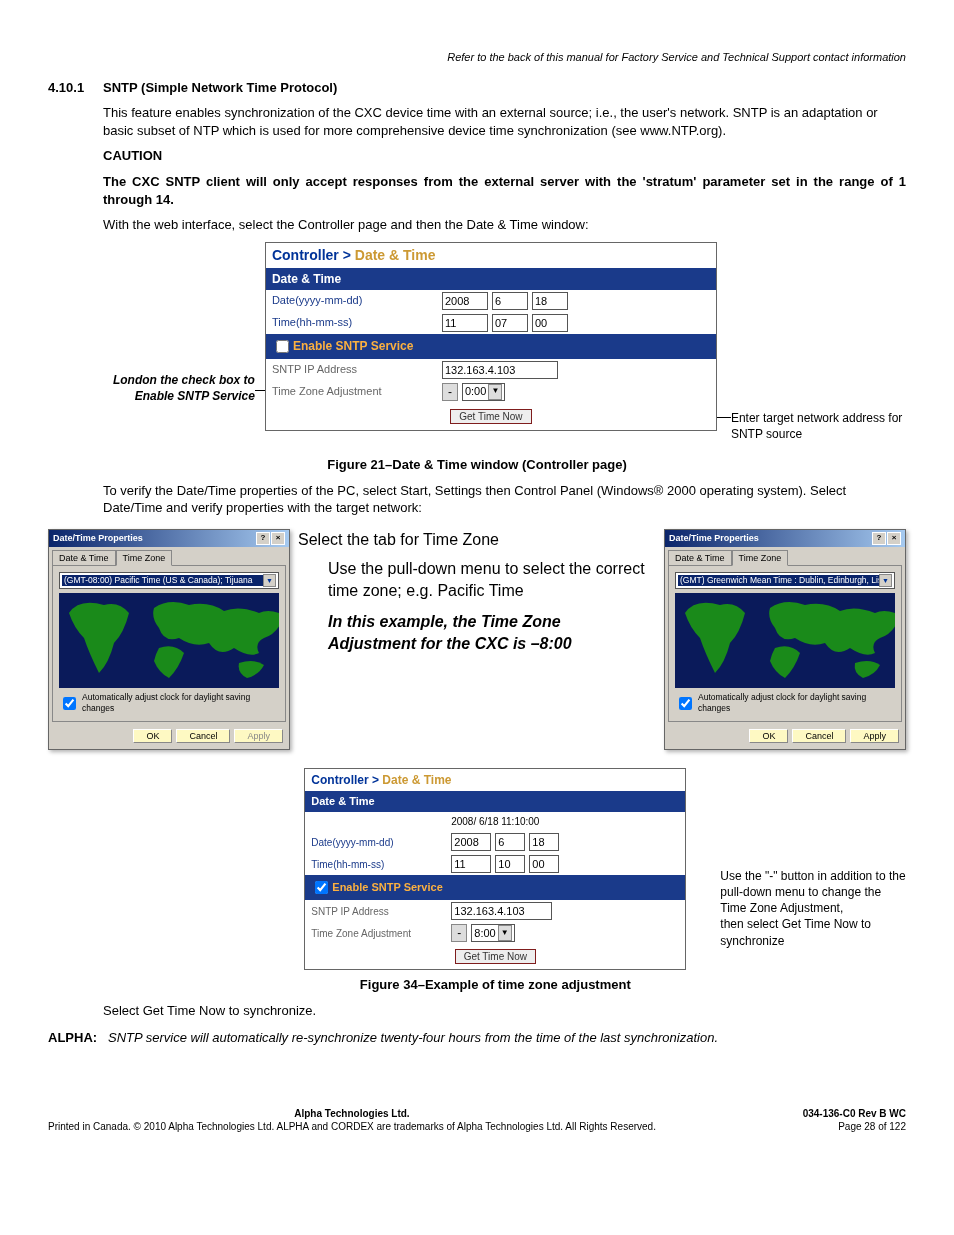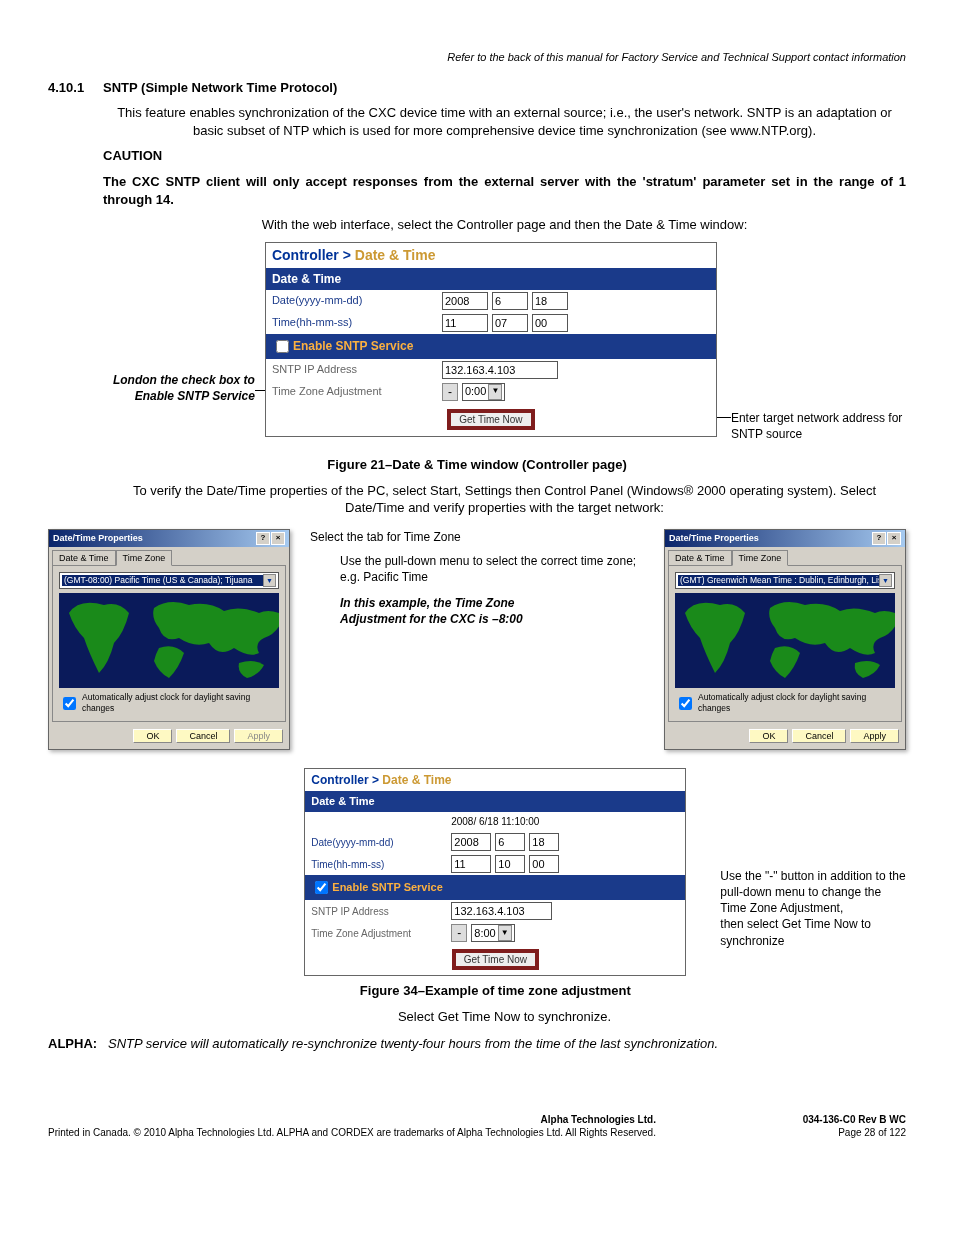--- a/index.html
+++ b/index.html
@@ -18,21 +18,21 @@
     font-size: 11px;
     text-align: right;
     margin-bottom: 14px;
   }
   .section-heading {
     font-weight: bold;
     font-size: 13px;
     margin-bottom: 8px;
   }
   .sec-num { display:inline-block; width: 55px; }
-  .body-indent { margin-left: 55px; text-align: center; }
+  .body-indent { margin-left: 55px; }
   .para { margin-bottom: 8px; }
   .caution { font-weight: bold; text-align: justify; }
   .justify { text-align: justify; }
 
   
   .webshot {
     border: 1px solid #666;
     background: #fff;
     font-size: 11px;
     color: #000;
@@ -58,21 +58,21 @@
   .webshot .row .fields input[type=text] {
     border: 1px solid #555; font-size: 11px; height: 16px; padding: 0 2px;
     font-family: Arial;
   }
   .webshot .chkrow {
     background: #1a3a8a; color: #fbb040; font-weight: bold;
     padding: 3px 6px; font-size: 12px; display:flex; align-items:center;
   }
   .webshot .chkrow input { margin-right: 4px; }
   .webshot .btn {
-    border: 4px solid #7f1d1d; background: #eee; font-size: 10px;
+    border: 1px solid #7f1d1d; background: #eee; font-size: 10px;
     padding: 1px 8px; color: #333;
   }
   .webshot .fields { display:flex; gap:4px; align-items:center; }
   .webshot .dropdown {
     border:1px solid #555; background:#fff; height:16px; font-size:11px;
     display:inline-flex; align-items:center; padding:0 2px;
   }
   .webshot .dropbtn {
     border:1px solid #888; background:#ddd; width:12px; height:14px;
     display:inline-flex; align-items:center; justify-content:center;
@@ -137,35 +137,35 @@
     flex:0 0 auto;
   }
   .windlg .map { margin-top:4px; height:95px; position:relative; overflow:hidden; }
   .windlg .dst { margin-top:4px; font-size:8.5px; display:flex; align-items:center; gap:3px; }
   .windlg .dlgbtns { display:flex; justify-content:flex-end; gap:4px; padding:4px 6px 6px 6px; }
   .windlg .dlgbtns button {
     font-size:9px; padding:1px 12px; background:#fef9c3;
     border:1px solid #888; border-top-color:#fff; border-left-color:#fff;
   }
 
-  .row-mid { display:flex; gap:20px; margin-top:12px; align-items:flex-start;justify-content:space-between; }
-  .mid-text { flex:1; font-size:12px; }
+  .row-mid { display:flex; gap:8px; margin-top:12px; align-items:flex-start;justify-content:space-between; }
+  .mid-text { flex:1; font-size:16px; }
   .mid-text .indent2 { margin-left:30px; margin-top:8px; }
   .mid-text .italic-note { font-style:italic; font-weight:bold; margin-top:10px; margin-left:30px; }
 
   .row-bottom { display:flex; gap:20px; margin-top:18px; align-items:flex-start; }
   .note-line { margin-top:10px; }
   .note-line .note-label { font-weight:bold; }
   .note-line .note-body { font-style:italic; }
 
   .footer {
     display:flex; justify-content:space-between; font-size:10px;
     margin-top:60px;
   }
-  .footer .fl { text-align:right; }
+  .footer .fl { text-align:center; }
   .footer .fr { text-align:right; }
   .footer b { font-weight:bold; }
 </style>
 </head>
 <body>
 
 <svg width="0" height="0" style="position:absolute">
   <defs>
     <g id="worldmap">
       <rect width="230" height="95" fill="#0a1a5a"></rect>

